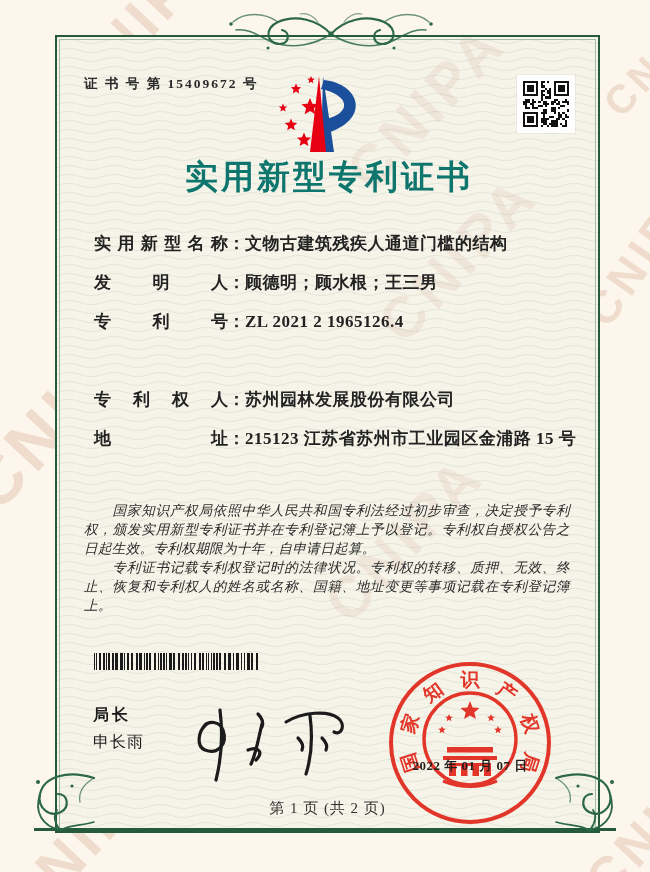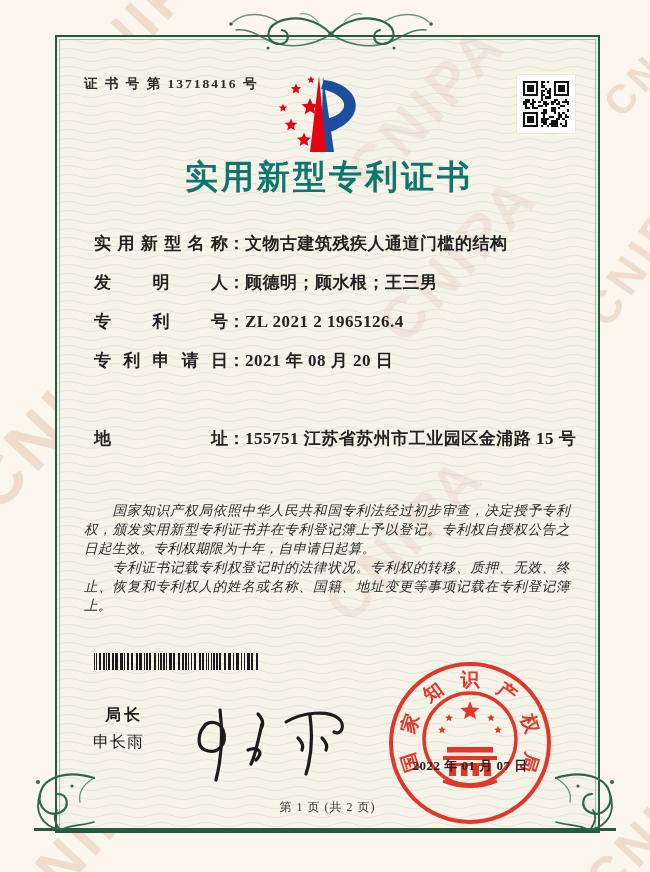--- a/index.html
+++ b/index.html
@@ -38,32 +38,32 @@
   .fvalue{letter-spacing:.5px;}
   .grant-no{position:absolute;left:214px;top:0;}
   .grant-no .fvalue{margin-left:8px;}
 
   .paras{position:absolute;left:27px;width:486px;top:464px;font-size:13.6px;line-height:19px;
          color:#2a2a2a;font-weight:500;font-style:italic;text-align:justify;letter-spacing:.3px;}
   .paras p{margin:0;text-indent:2.1em;}
 
   .barcode{position:absolute;left:37px;top:616px;}
   .signer-title{position:absolute;left:36px;top:668px;font-family:"Liberation Sans","DejaVu Sans",sans-serif;
-                font-size:16px;font-weight:700;letter-spacing:3px;color:#1c1c1c;margin-left:12px;}
+                font-size:16px;font-weight:700;letter-spacing:3px;color:#1c1c1c;}
   .signer-name{position:absolute;left:36px;top:695px;font-family:"Liberation Sans","DejaVu Sans",sans-serif;
                font-size:16px;font-weight:400;letter-spacing:1px;color:#1c1c1c;}
   .signature{position:absolute;left:133px;top:657px;}
 
   .seal{position:absolute;left:329px;top:622px;opacity:.93;}
   .ring-ch{font-family:"Liberation Serif","DejaVu Serif",serif;font-weight:700;font-size:19px;
            fill:#e2281c;text-anchor:middle;dominant-baseline:middle;}
   .seal-date{position:absolute;left:337px;top:720px;width:152px;text-align:center;font-size:13px;
              font-weight:700;color:#241f1c;letter-spacing:.5px;z-index:3;}
 
-  .footer{position:absolute;left:0;right:0;top:762px;text-align:center;font-size:12px;
+  .footer{position:absolute;left:0;right:0;top:762px;text-align:center;font-size:15px;
           font-weight:500;color:#333;letter-spacing:1px;}
 </style>
 </head>
 <body>
 
 <div class="page">
 
   <div class="wm" style="left:40px;top:-14px;">CNIPA</div>
   <div class="wm" style="left:-58px;top:372px;font-size:70px;">CNIPA</div>
   <div class="wm" style="left:560px;top:226px;font-size:46px;transform:rotate(-55deg);">CNIPA</div>
@@ -81,21 +81,21 @@
       <rect width="541" height="794" fill="#f6f4e9"></rect>
       <rect width="541" height="794" fill="url(#wav)" opacity="0.55"></rect>
     </svg>
 
     <div class="wm in" style="left:268px;top:36px;">CNIPA</div>
     <div class="wm in" style="left:300px;top:188px;">CNIPA</div>
     <div class="wm in" style="left:246px;top:468px;">CNIPA</div>
 
     <div class="content">
 
-      <div class="certno">证 书 号 第 13718416 号</div>
+      <div class="certno">证 书 号 第 15409672 号</div>
 
       <svg class="logo" width="112" height="92" viewBox="0 0 112 92">
         <g id="logo-stars" fill="#e60012">
             <polygon points="15.0,35.5 16.2,38.4 19.3,38.6 16.9,40.6 17.6,43.6 15.0,42.0 12.4,43.6 13.1,40.6 10.7,38.6 13.8,38.4"></polygon>
             <polygon points="28.0,15.5 29.5,19.0 33.2,19.3 30.4,21.8 31.2,25.4 28.0,23.5 24.8,25.4 25.6,21.8 22.8,19.3 26.5,19.0"></polygon>
             <polygon points="23.0,50.5 24.7,54.6 29.2,55.0 25.8,57.9 26.8,62.3 23.0,59.9 19.2,62.3 20.2,57.9 16.8,55.0 21.3,54.6"></polygon>
             <polygon points="43.0,8.0 44.1,10.5 46.8,10.8 44.7,12.6 45.4,15.2 43.0,13.8 40.6,15.2 41.3,12.6 39.2,10.8 41.9,10.5"></polygon>
             <polygon points="42.0,30.0 44.4,35.7 50.6,36.2 45.9,40.3 47.3,46.3 42.0,43.0 36.7,46.3 38.1,40.3 33.4,36.2 39.6,35.7"></polygon>
             <polygon points="36.0,64.5 38.0,69.3 43.1,69.7 39.2,73.0 40.4,78.1 36.0,75.4 31.6,78.1 32.8,73.0 28.9,69.7 34.0,69.3"></polygon>
           </g>
@@ -248,25 +248,25 @@
 
       <div class="frow" style="top:195px">
         <span class="flabel">实用新型名称</span><span class="fcolon">：</span><span class="fvalue">文物古建筑残疾人通道门槛的结构</span>
       </div>
       <div class="frow" style="top:234px">
         <span class="flabel">发明人</span><span class="fcolon">：</span><span class="fvalue">顾德明；顾水根；王三男</span>
       </div>
       <div class="frow" style="top:273px">
         <span class="flabel">专利号</span><span class="fcolon">：</span><span class="fvalue">ZL 2021 2 1965126.4</span>
       </div>
-      <div class="frow" style="top:312px">
-        <span class="flabel">专利申请日</span><span class="fcolon">：</span><span class="fvalue">2021 年 08 月 20 日</span>
+      <div class="frow" style="top:351px">
+        <span class="flabel">专利权人</span><span class="fcolon">：</span><span class="fvalue">苏州园林发展股份有限公司</span>
       </div>
       <div class="frow" style="top:390px">
-        <span class="flabel">地址</span><span class="fcolon">：</span><span class="fvalue">155751 江苏省苏州市工业园区金浦路 15 号</span>
+        <span class="flabel">地址</span><span class="fcolon">：</span><span class="fvalue">215123 江苏省苏州市工业园区金浦路 15 号</span>
       </div>
 
       <div class="paras">
         <p>国家知识产权局依照中华人民共和国专利法经过初步审查，决定授予专利权，颁发实用新型专利证书并在专利登记簿上予以登记。专利权自授权公告之日起生效。专利权期限为十年，自申请日起算。</p>
         <p>专利证书记载专利权登记时的法律状况。专利权的转移、质押、无效、终止、恢复和专利权人的姓名或名称、国籍、地址变更等事项记载在专利登记簿上。</p>
       </div>
 
       <svg id="barcode" class="barcode" width="168" height="18">
           <rect x="0" y="0" width="1" height="17" fill="#1a1a1a"></rect>
           <rect x="2" y="0" width="1" height="17" fill="#1a1a1a"></rect>

